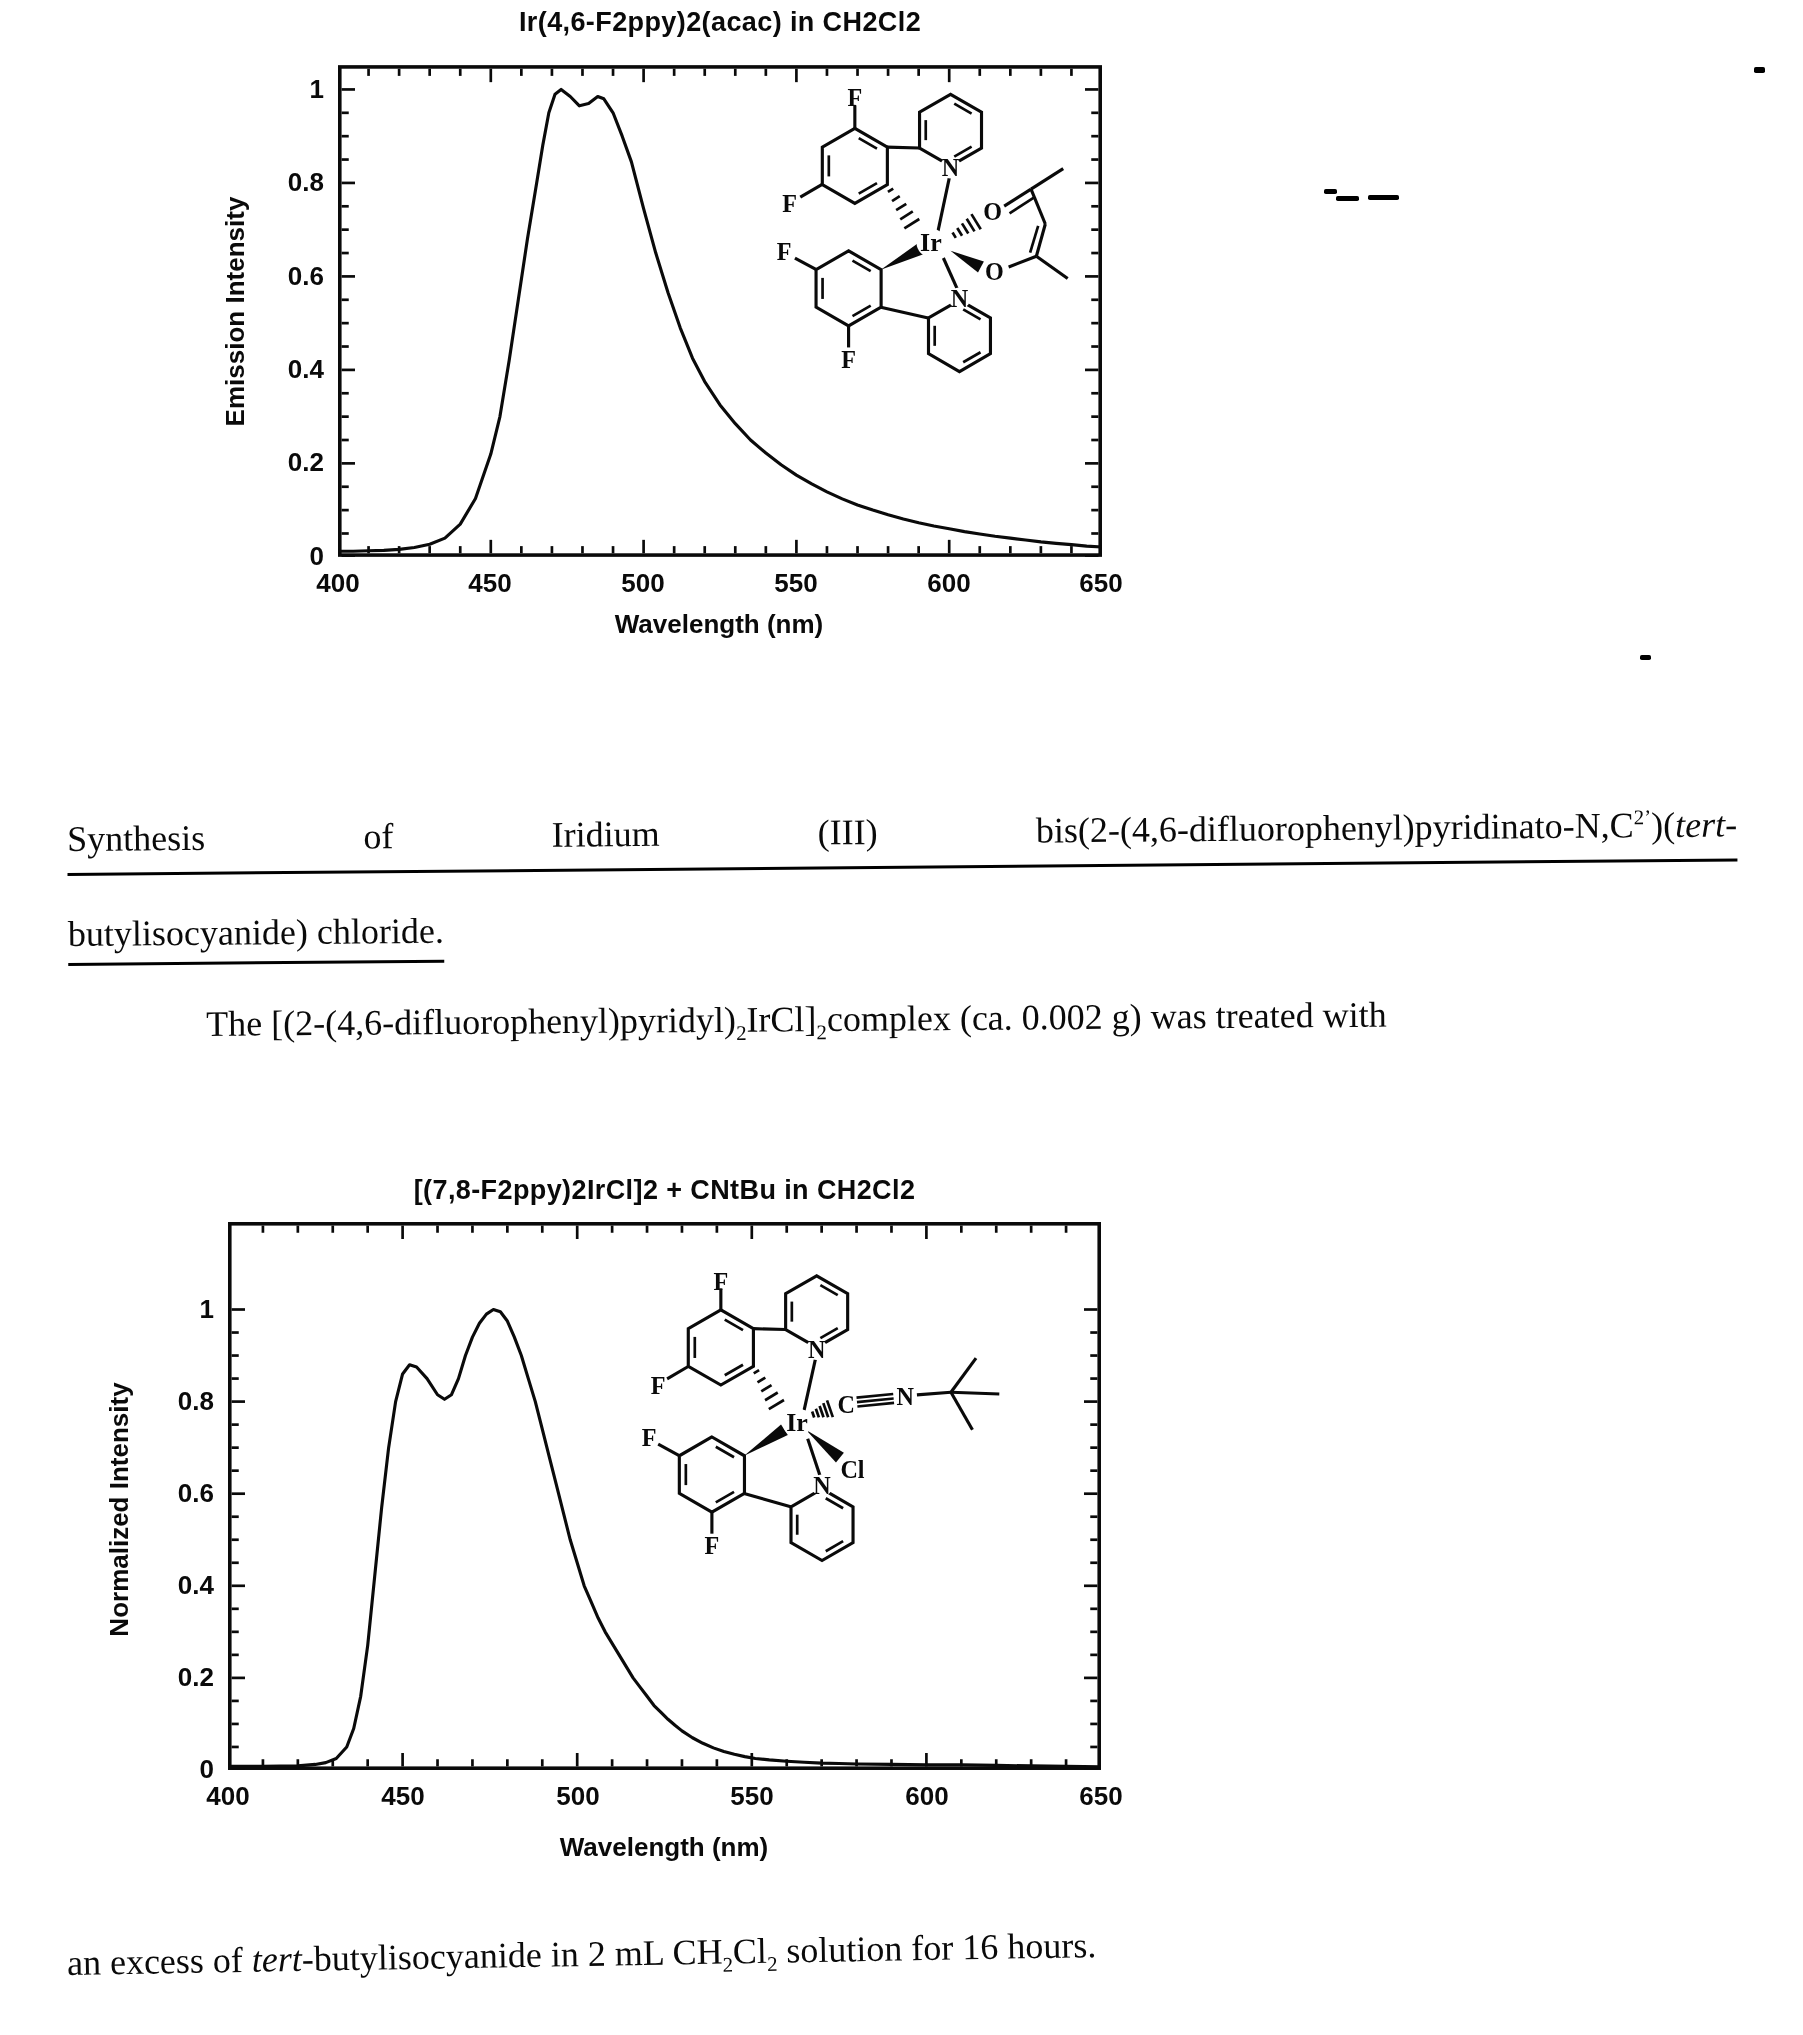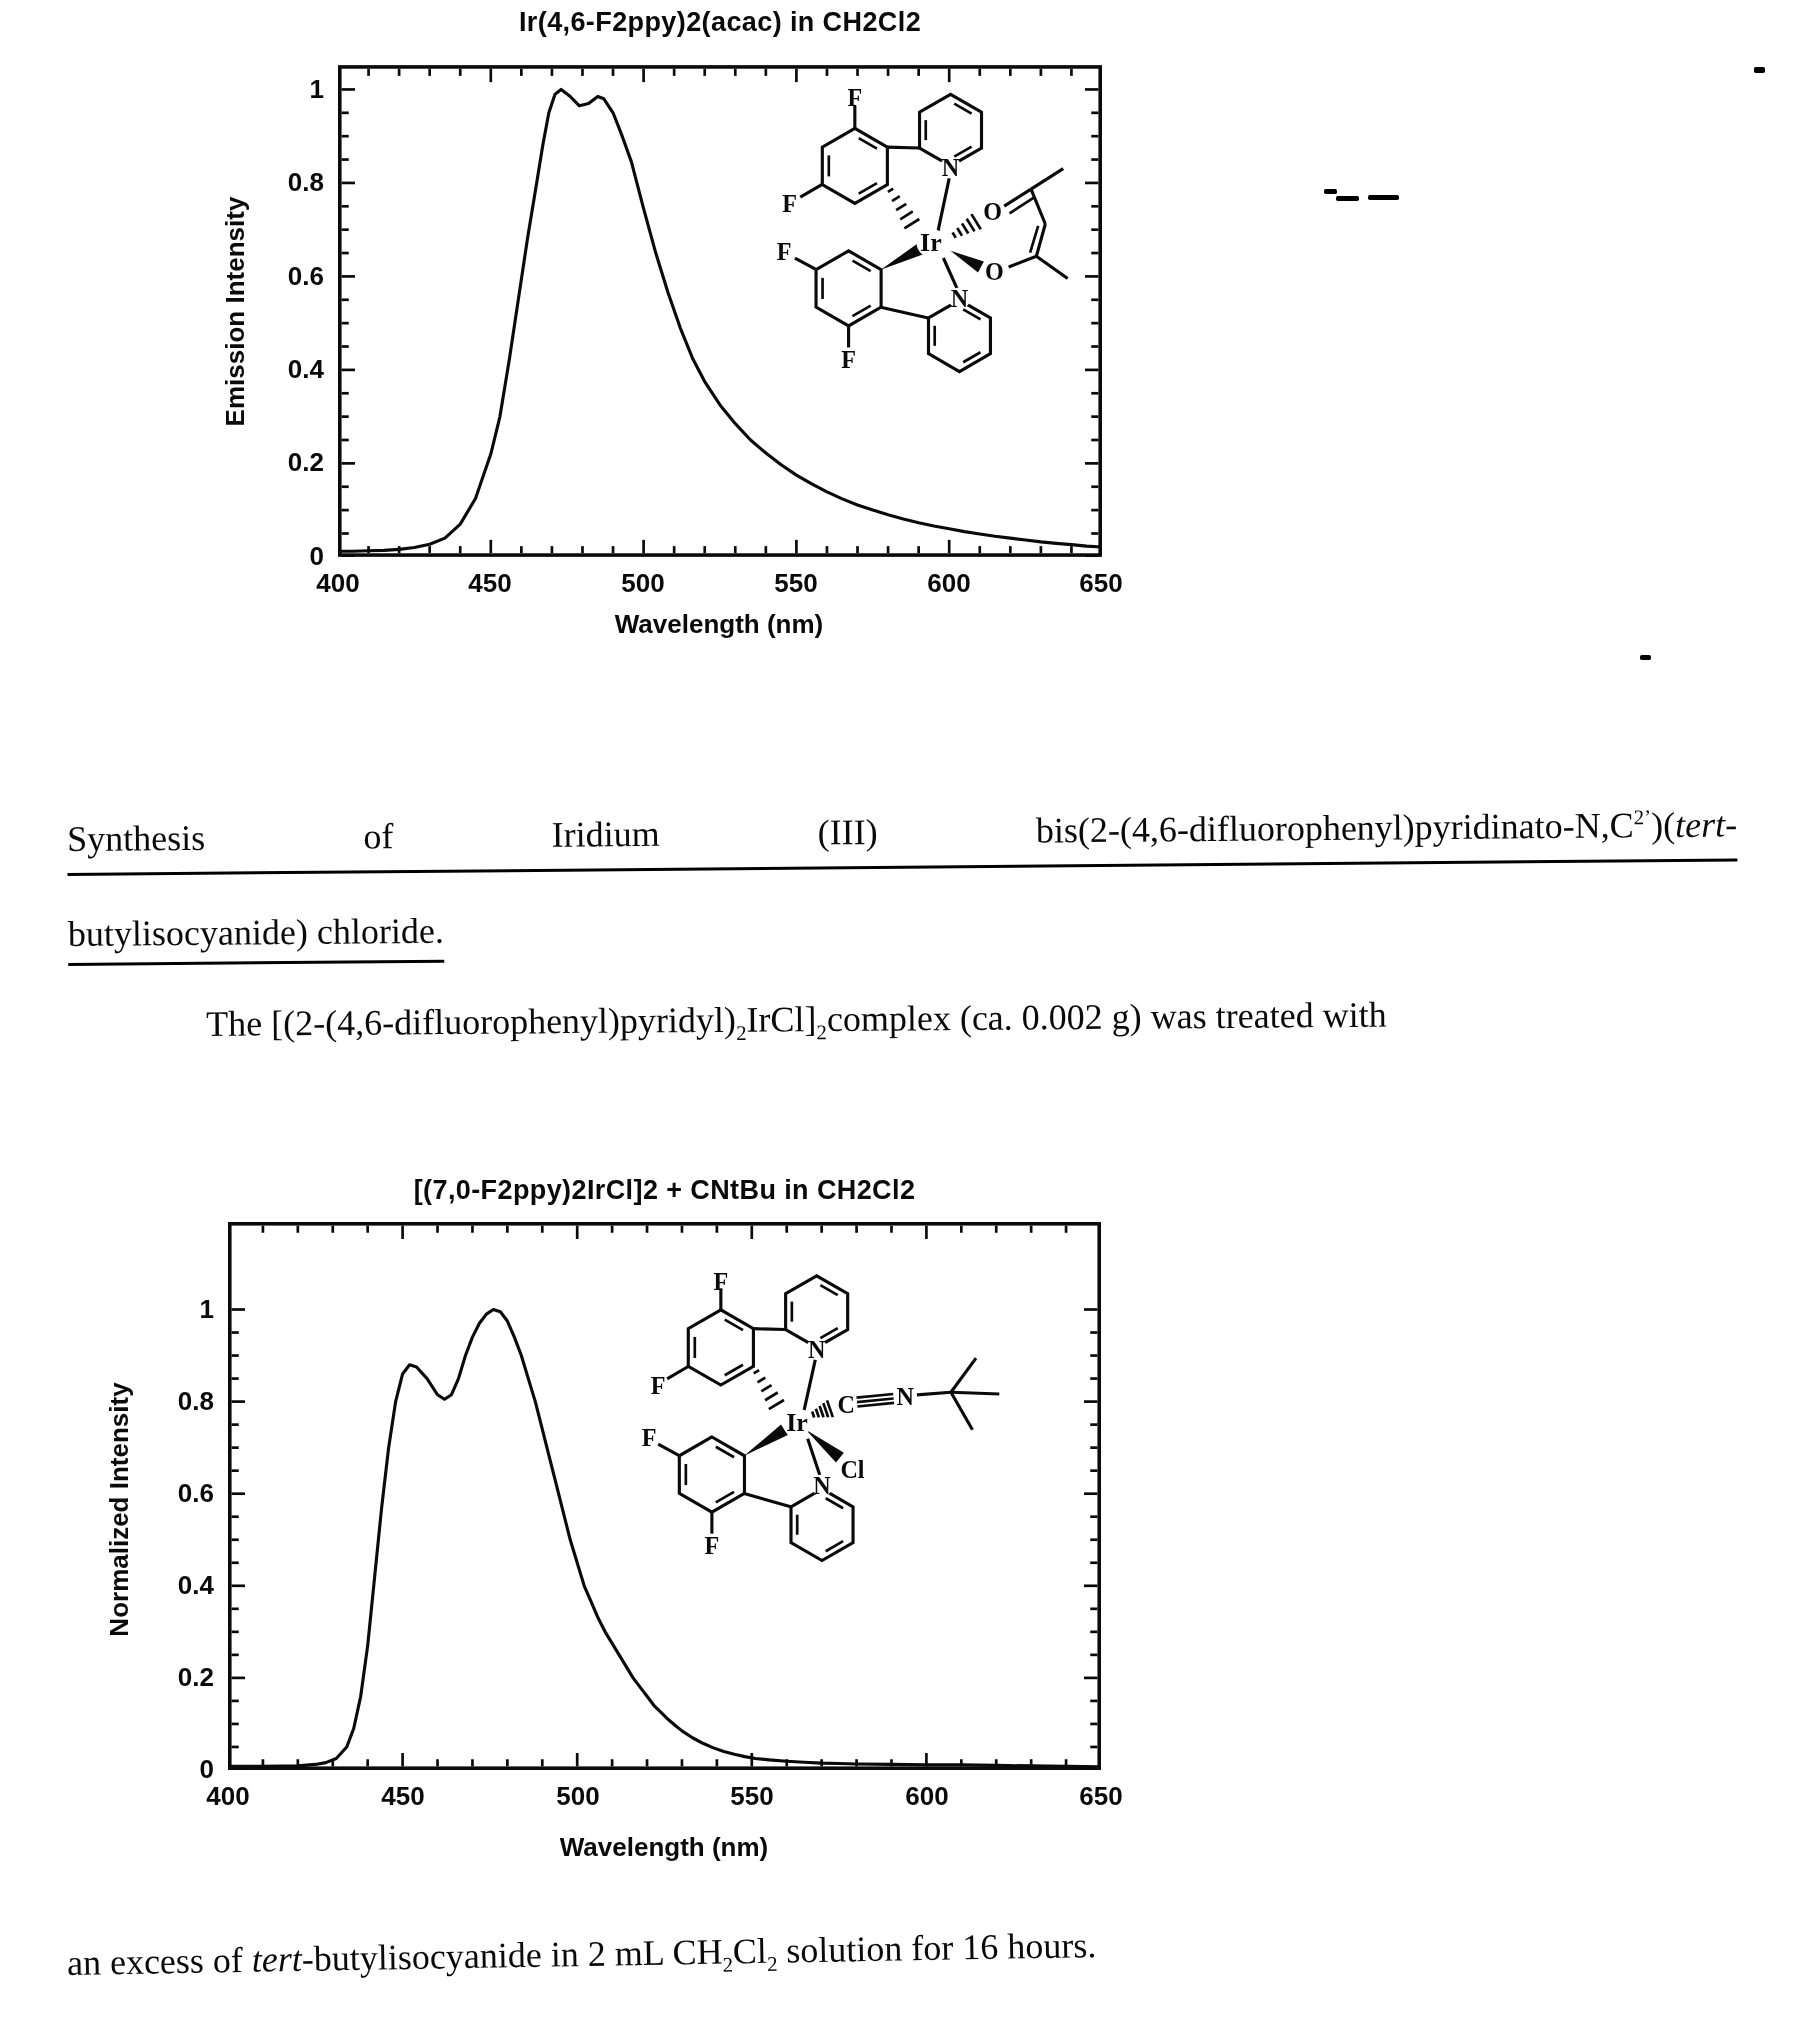--- a/index.html
+++ b/index.html
@@ -214,21 +214,21 @@
     </div>
     <div class="hline2">
       <span class="ul">butylisocyanide) chloride.</span>
     </div>
   </div>
 
   <div class="tblock para" style="left:67px;top:1005px">
     <span>The [(2-(4,6-difluorophenyl)pyridyl)</span><sub>2</sub><span>IrCl]</span><sub>2</sub><span>complex (ca. 0.002 g) was treated with</span>
   </div>
 
-  <div class="chart-title" style="left:228px;top:1175px;width:873px">[(7,0-F2ppy)2IrCl]2 + CNtBu in CH2Cl2</div>
+  <div class="chart-title" style="left:228px;top:1175px;width:873px">[(7,8-F2ppy)2IrCl]2 + CNtBu in CH2Cl2</div>
   <div class="axis-label-y" style="left:-69px;top:1494px">Normalized Intensity</div>
   <div class="plot" id="plot2" style="left: 228px; top: 1222px; width: 873px; height: 548px;"><svg width="873" height="548" viewBox="0 0 975 612">
         <rect x="2" y="2" width="971" height="608" fill="none" stroke="#0a0a0a" stroke-width="4"></rect>
         <line x1="0" y1="608" x2="0" y2="593" stroke="#0a0a0a" stroke-width="3"></line>
         <line x1="0" y1="4" x2="0" y2="19" stroke="#0a0a0a" stroke-width="3"></line>
         <line x1="39" y1="608" x2="39" y2="600" stroke="#0a0a0a" stroke-width="3"></line>
         <line x1="39" y1="4" x2="39" y2="12" stroke="#0a0a0a" stroke-width="3"></line>
         <line x1="78" y1="608" x2="78" y2="600" stroke="#0a0a0a" stroke-width="3"></line>
         <line x1="78" y1="4" x2="78" y2="12" stroke="#0a0a0a" stroke-width="3"></line>
         <line x1="117" y1="608" x2="117" y2="600" stroke="#0a0a0a" stroke-width="3"></line>

